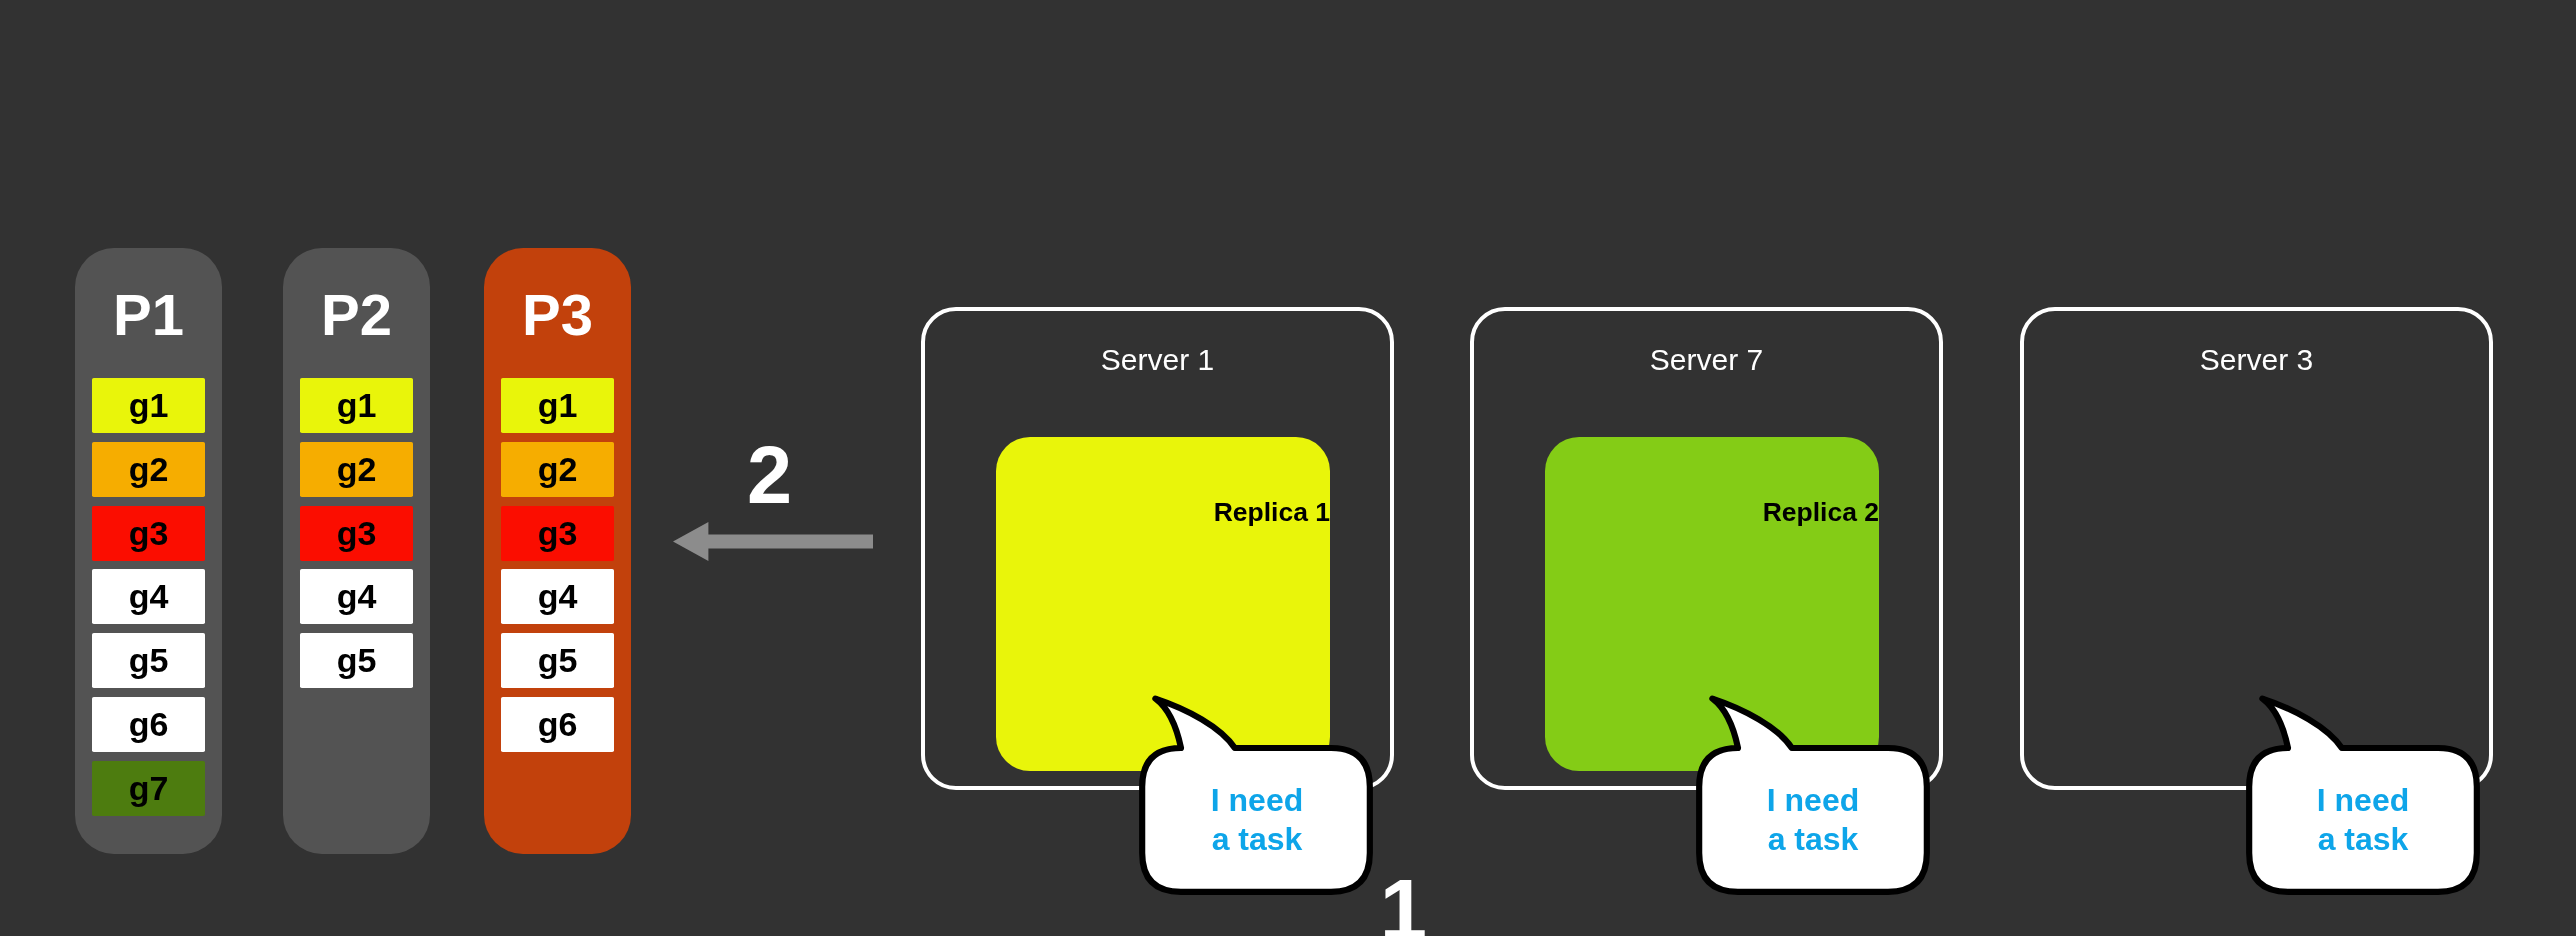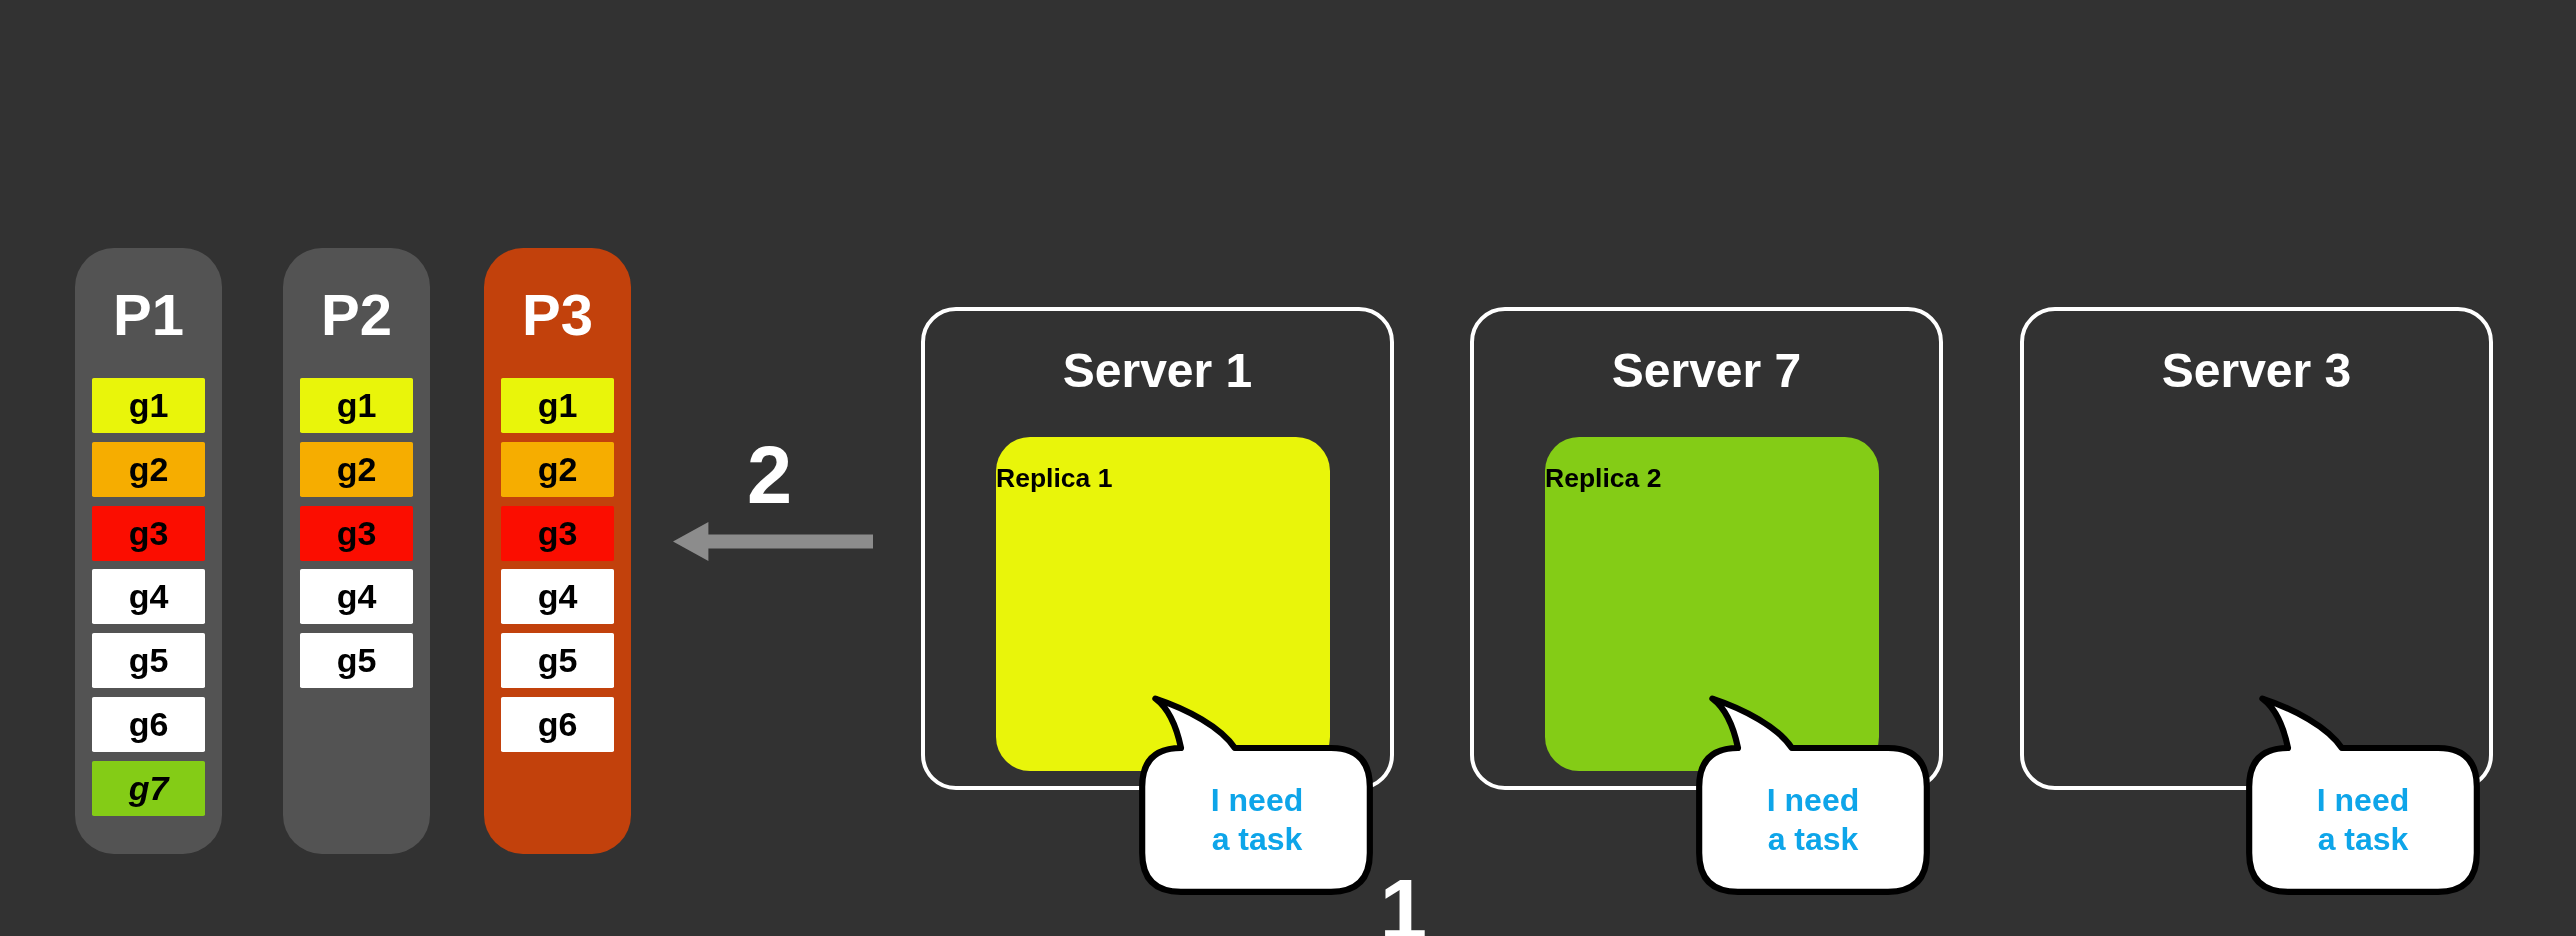--- a/index.html
+++ b/index.html
@@ -67,35 +67,35 @@
     position: absolute;
     top: 307px;
     width: 473px;
     height: 483px;
     border: 4.4px solid #ffffff;
     border-radius: 35px;
   }
   .server-title {
     margin-top: 32px;
     text-align: center;
-    font-size: 48px;
-    font-weight: 700;
+    font-size: 30px;
+    font-weight: 400;
     color: #ffffff;
   }
   .replica {
     position: absolute;
     top: 126px;
     left: 71px;
     width: 334px;
     height: 334px;
     border-radius: 34px;
   }
   .replica-label {
-    margin-top: 26px;
-    text-align: left;
+    margin-top: 60px;
+    text-align: right;
     font-size: 26.5px;
     font-weight: bold;
     color: #000000;
   }
 
   
   .bubble-svg { position: absolute; top: 695px; }
   .bubble-text {
     position: absolute;
     top: 748px;
@@ -119,21 +119,21 @@
 
   <div class="partition" style="left: 75px; background-color: rgb(83, 83, 83);">
     <div class="partition-title">P1</div>
     <div class="tasks">
       <div class="task-cell" style="background-color: rgb(233, 245, 10);">g1</div>
       <div class="task-cell" style="background-color: rgb(246, 173, 0);">g2</div>
       <div class="task-cell" style="background-color: rgb(251, 13, 0);">g3</div>
       <div class="task-cell" style="background-color: rgb(255, 255, 255);">g4</div>
       <div class="task-cell" style="background-color: rgb(255, 255, 255);">g5</div>
       <div class="task-cell" style="background-color: rgb(255, 255, 255);">g6</div>
-      <div class="task-cell" style="background-color: #84cc16; font-style: italic;">g7</div>
+      <div class="task-cell" style="background-color: #4d7c0f;">g7</div>
     </div>
   </div>
 
   <div class="partition" style="left: 283px; background-color: rgb(83, 83, 83);">
     <div class="partition-title">P2</div>
     <div class="tasks">
       <div class="task-cell" style="background-color: rgb(233, 245, 10);">g1</div>
       <div class="task-cell" style="background-color: rgb(246, 173, 0);">g2</div>
       <div class="task-cell" style="background-color: rgb(251, 13, 0);">g3</div>
       <div class="task-cell" style="background-color: rgb(255, 255, 255);">g4</div>

